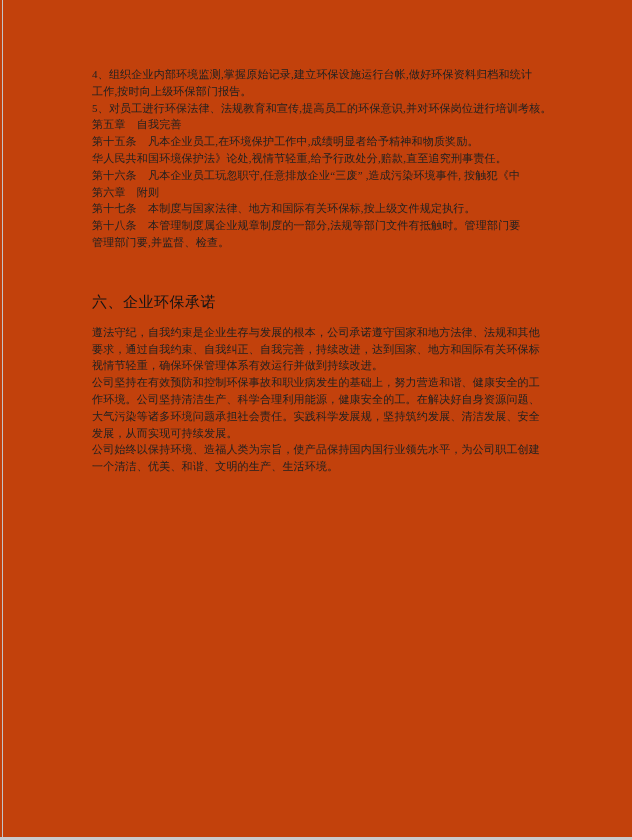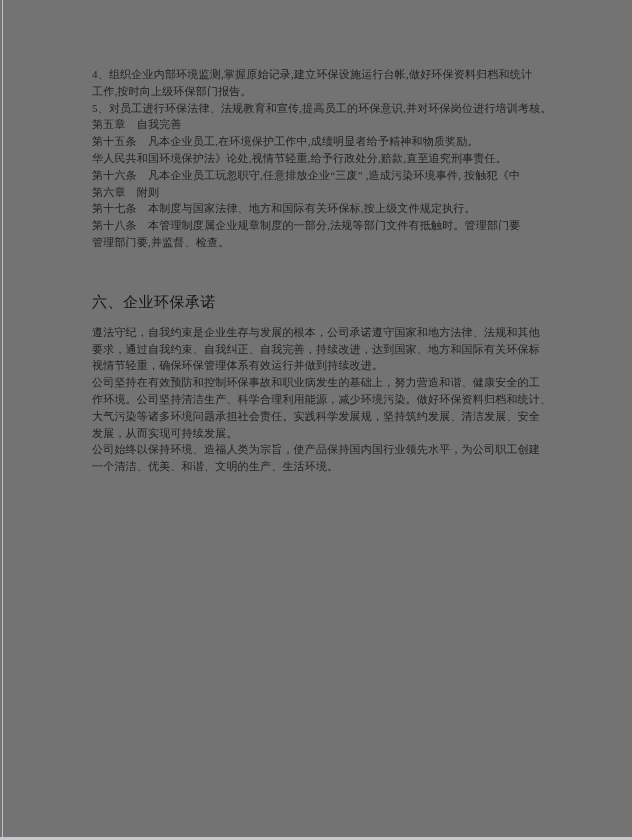--- a/index.html
+++ b/index.html
@@ -7,21 +7,21 @@
     padding: 0;
     width: 632px;
     height: 840px;
     background: #ffffff;
     font-family: "Liberation Serif", "DejaVu Serif", serif;
   }
   .page {
     position: relative;
     width: 632px;
     height: 840px;
-    background: #737373;
+    background: #c2410c;
     overflow: hidden;
   }
   .scan-edge-left {
     position: absolute;
     left: 2px;
     top: 0;
     width: 1px;
     height: 100%;
     background: #c3c3c7;
   }
@@ -78,20 +78,20 @@
         <div class="line">管理部门要,并监督、检查。</div>
       </div>
 
     <div class="doc-heading">六、企业环保承诺</div>
 
     <div class="text-block">
         <div class="line">遵法守纪，自我约束是企业生存与发展的根本，公司承诺遵守国家和地方法律、法规和其他</div>
         <div class="line">要求，通过自我约束、自我纠正、自我完善，持续改进，达到国家、地方和国际有关环保标</div>
         <div class="line">视情节轻重，确保环保管理体系有效运行并做到持续改进。</div>
         <div class="line">公司坚持在有效预防和控制环保事故和职业病发生的基础上，努力营造和谐、健康安全的工</div>
-        <div class="line">作环境。公司坚持清洁生产、科学合理利用能源，减少环境污染。做好环保资料归档和统计、</div>
+        <div class="line">作环境。公司坚持清洁生产、科学合理利用能源，健康安全的工。在解决好自身资源问题、</div>
         <div class="line">大气污染等诸多环境问题承担社会责任。实践科学发展规，坚持筑约发展、清洁发展、安全</div>
         <div class="line">发展，从而实现可持续发展。</div>
         <div class="line">公司始终以保持环境、造福人类为宗旨，使产品保持国内国行业领先水平，为公司职工创建</div>
         <div class="line">一个清洁、优美、和谐、文明的生产、生活环境。</div>
       </div>
   </div>
 </div>
 
 </body></html>

